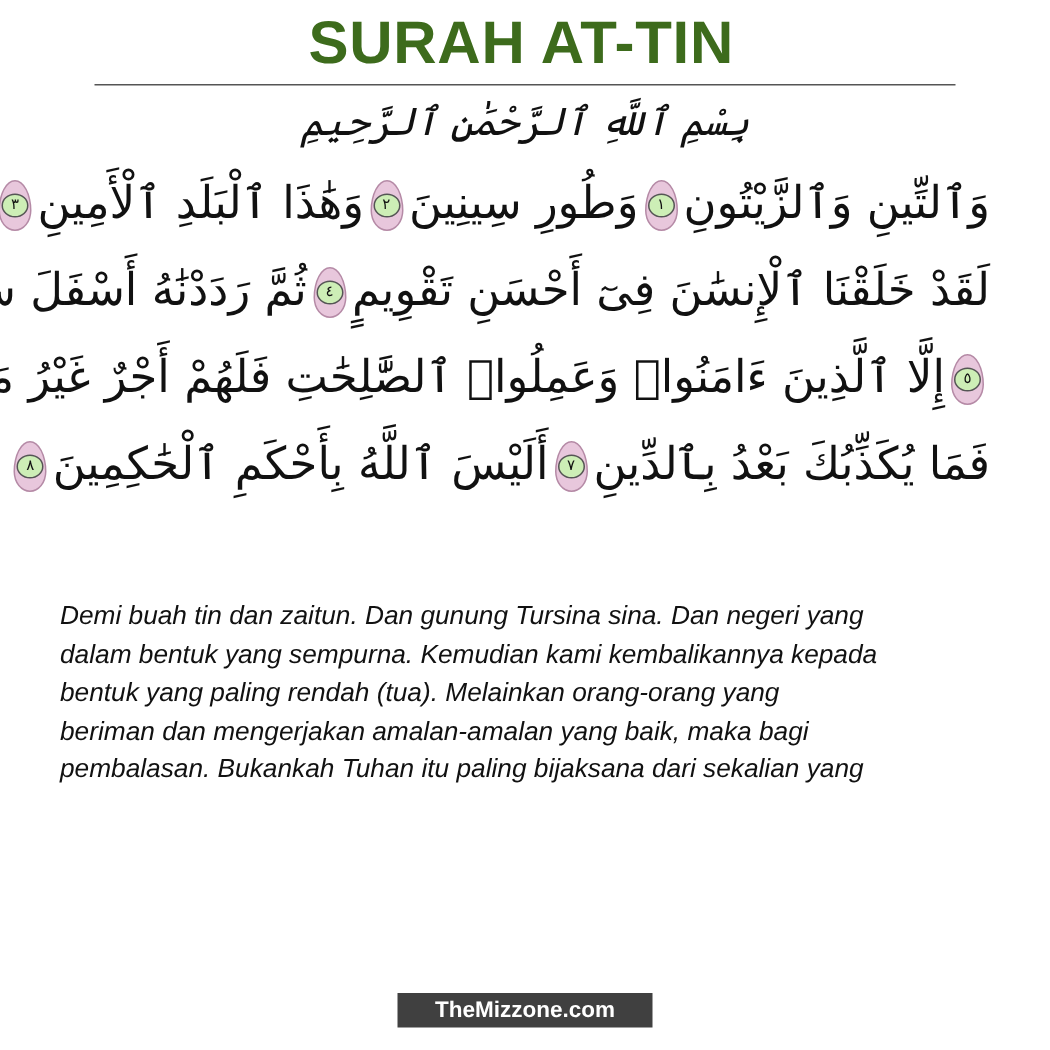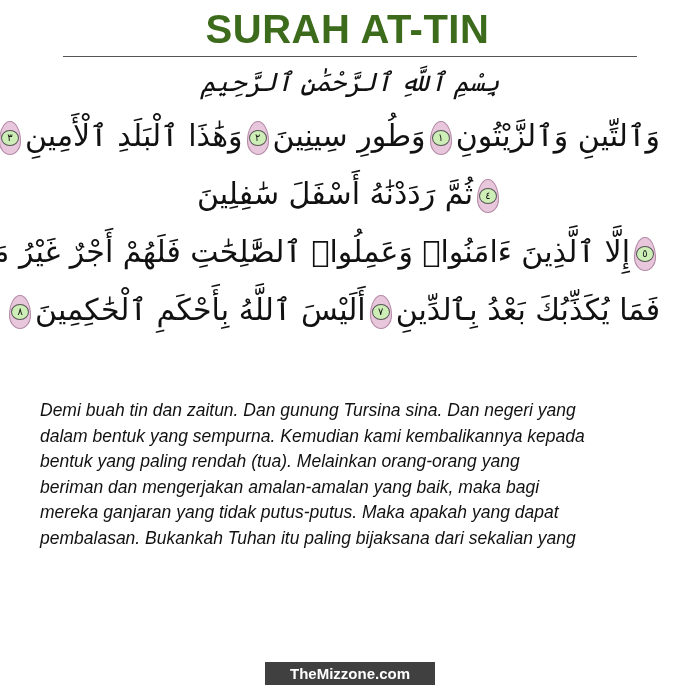--- a/index.html
+++ b/index.html
@@ -126,27 +126,26 @@
 </head>
 <body>
 
 <div class="title">SURAH AT-TIN</div>
 <div class="divider"></div>
 
 <div class="bismillah">بِسْمِ ٱللَّهِ ٱلرَّحْمَٰنِ ٱلرَّحِيمِ</div>
 
 <div id="verses">
     <div class="verse-line" style="top: 108px;"><span>وَٱلتِّينِ وَٱلزَّيْتُونِ</span><span class="ayah-marker"><span class="petal"></span><span class="core">١</span></span><span>وَطُورِ سِينِينَ</span><span class="ayah-marker"><span class="petal"></span><span class="core">٢</span></span><span>وَهَٰذَا ٱلْبَلَدِ ٱلْأَمِينِ</span><span class="ayah-marker"><span class="petal"></span><span class="core">٣</span></span></div>
-    <div class="verse-line" style="top: 166px;"><span class="ayah-marker"><span class="petal"></span><span class="core">٤</span></span><span>ثُمَّ رَدَدْنَٰهُ أَسْفَلَ سَٰفِلِينَ</span></div>
+    <div class="verse-line" style="top: 166px;"><span>لَقَدْ خَلَقْنَا ٱلْإِنسَٰنَ فِىٓ أَحْسَنِ تَقْوِيمٍ</span><span class="ayah-marker"><span class="petal"></span><span class="core">٤</span></span><span>ثُمَّ رَدَدْنَٰهُ أَسْفَلَ سَٰفِلِينَ</span></div>
     <div class="verse-line" style="top: 224px;"><span class="ayah-marker"><span class="petal"></span><span class="core">٥</span></span><span>إِلَّا ٱلَّذِينَ ءَامَنُوا۟ وَعَمِلُوا۟ ٱلصَّٰلِحَٰتِ فَلَهُمْ أَجْرٌ غَيْرُ مَمْنُونٍ</span></div>
     <div class="verse-line" style="top: 282px;"><span>فَمَا يُكَذِّبُكَ بَعْدُ بِٱلدِّينِ</span><span class="ayah-marker"><span class="petal"></span><span class="core">٧</span></span><span>أَلَيْسَ ٱللَّهُ بِأَحْكَمِ ٱلْحَٰكِمِينَ</span><span class="ayah-marker"><span class="petal"></span><span class="core">٨</span></span></div>
   </div>
 
 <div class="translation">
   <div>Demi buah tin dan zaitun. Dan gunung Tursina sina. Dan negeri yang</div>
   <div>dalam bentuk  yang sempurna. Kemudian kami kembalikannya kepada</div>
   <div>bentuk yang paling rendah (tua). Melainkan orang-orang yang</div>
   <div>beriman dan mengerjakan amalan-amalan yang baik, maka bagi</div>
-  <div>mereka ganjaran yang tidak putus-putus. Maka apakah yang dapat</div>
   <div>pembalasan. Bukankah Tuhan itu paling bijaksana dari sekalian yang</div>
 </div>
 
 <a class="footer-badge">TheMizzone.com</a>
 
 </body></html>

